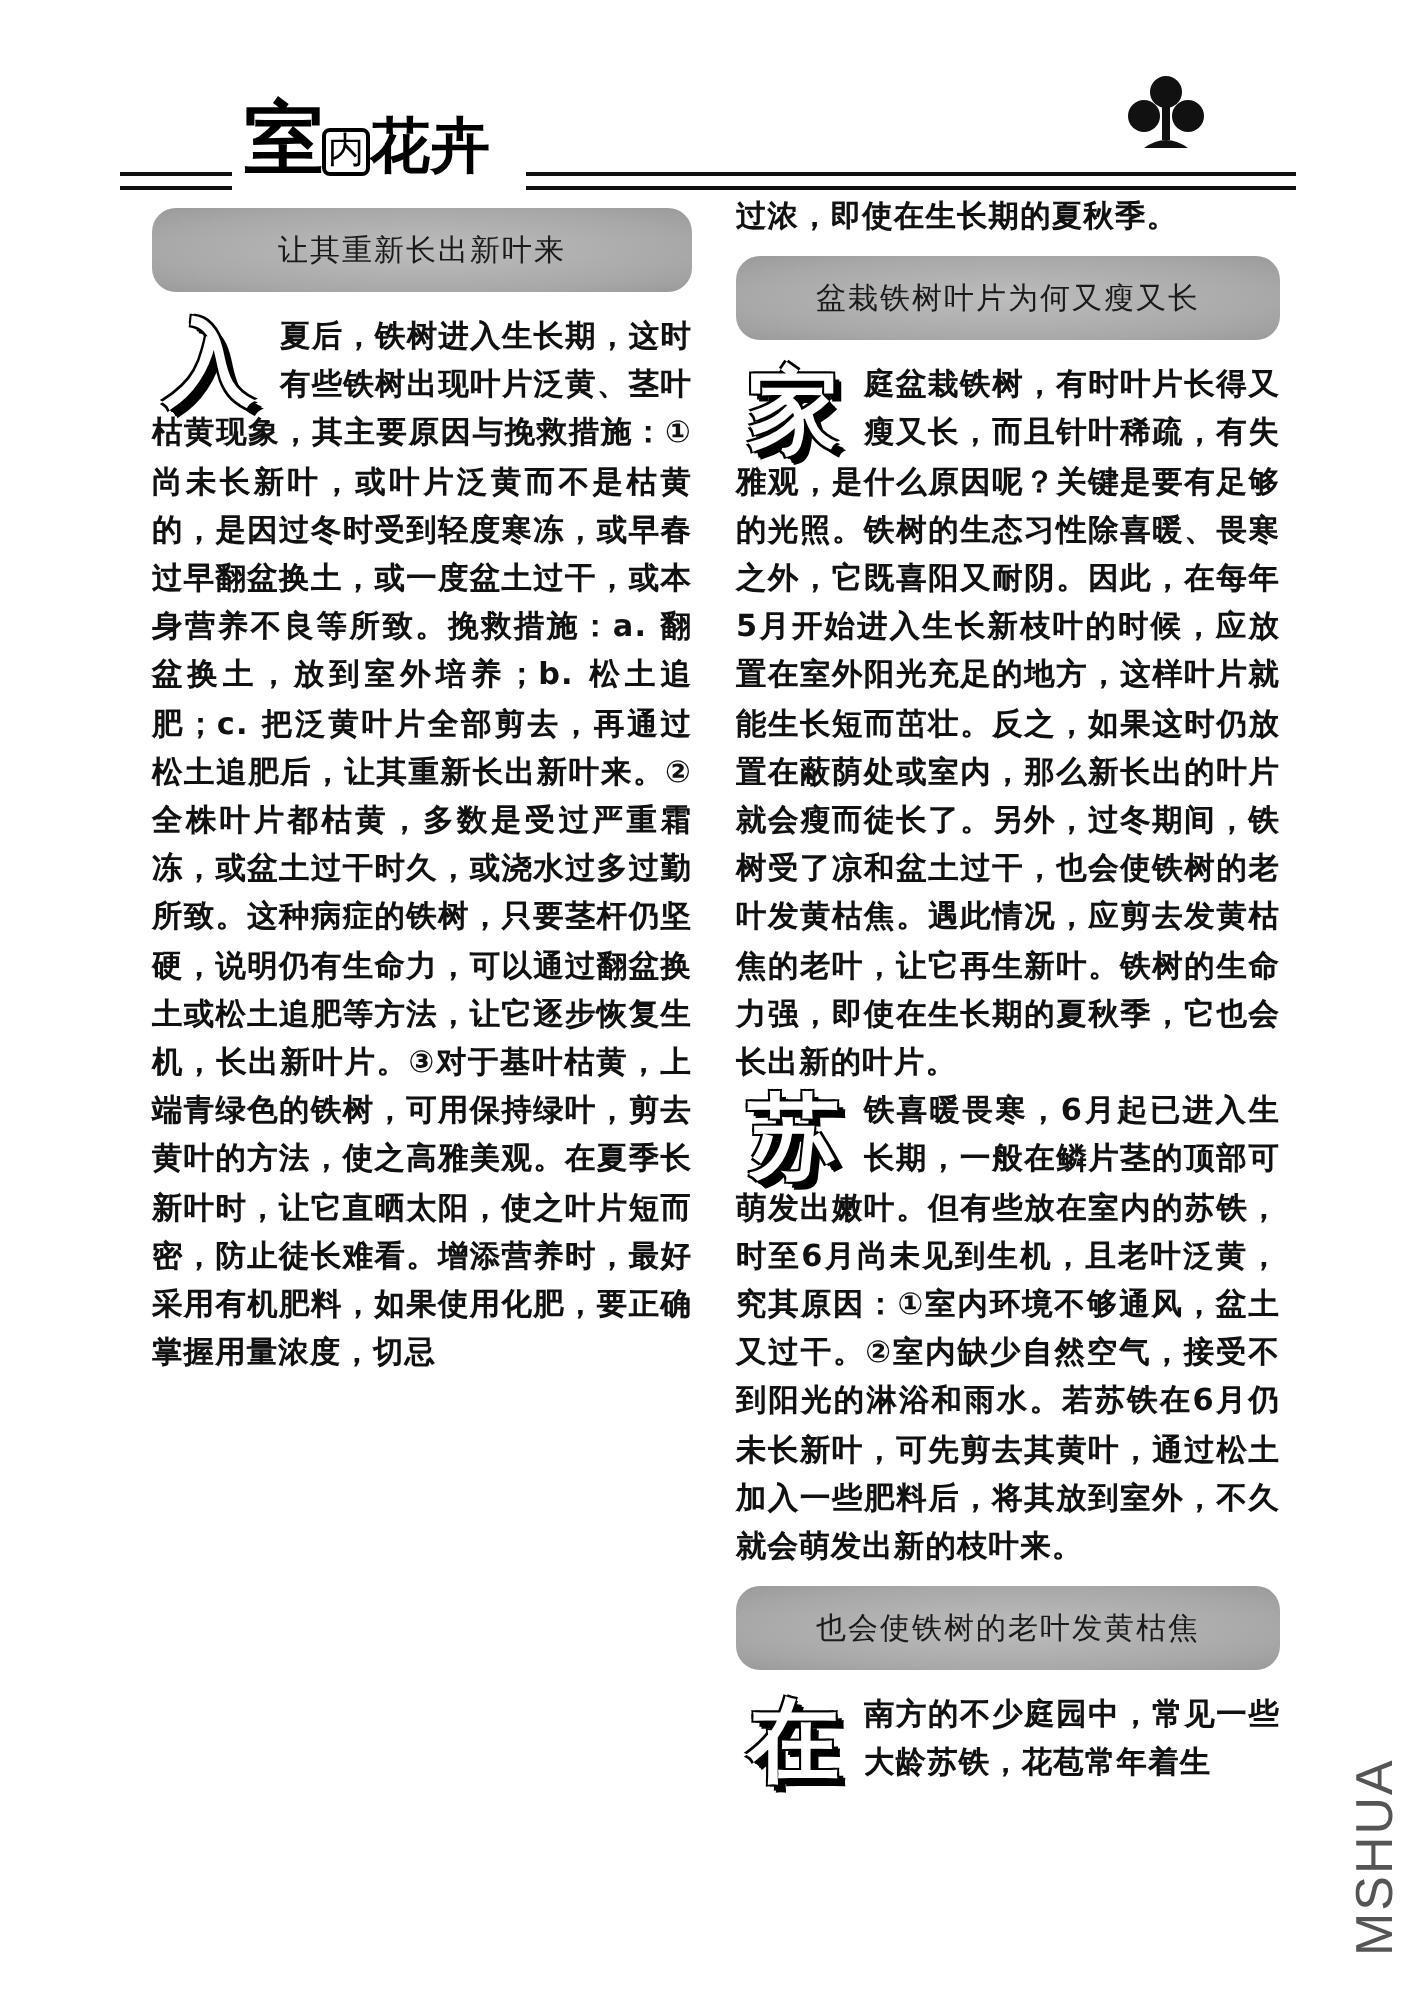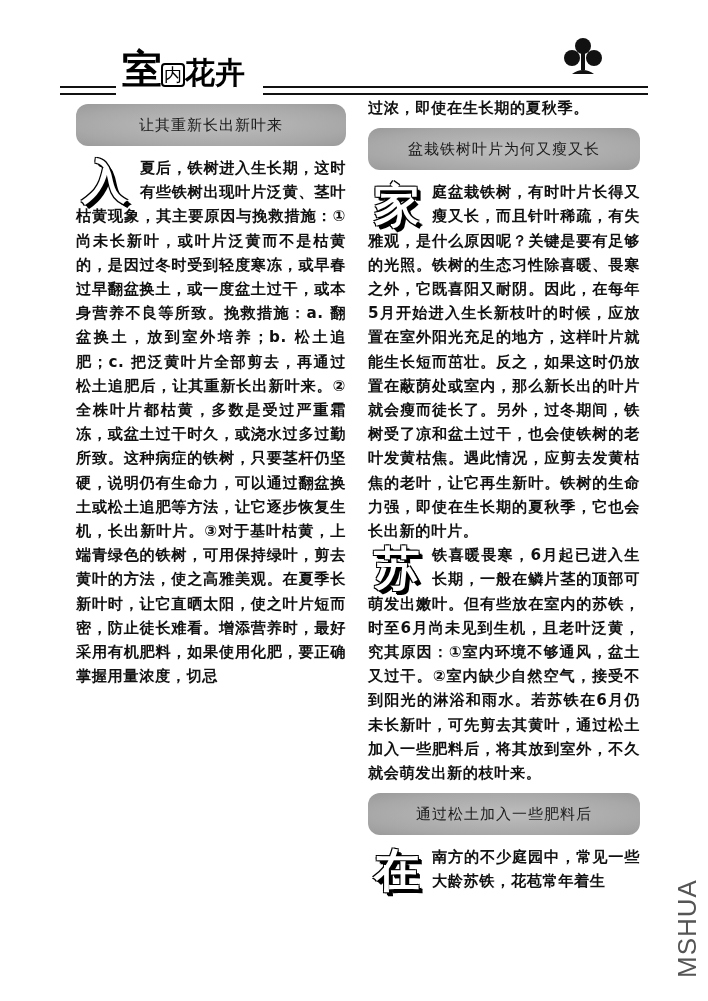--- a/index.html
+++ b/index.html
@@ -106,20 +106,20 @@
   <p>过浓，即使在生长期的夏秋季。</p>
   <div class="section-head">盆栽铁树叶片为何又瘦又长</div>
   <div class="dropcap-para">
     <span class="dropcap">家</span>
     <span>庭盆栽铁树，有时叶片长得又瘦又长，而且针叶稀疏，有失雅观，是什么原因呢？关键是要有足够的光照。铁树的生态习性除喜暖、畏寒之外，它既喜阳又耐阴。因此，在每年5月开始进入生长新枝叶的时候，应放置在室外阳光充足的地方，这样叶片就能生长短而茁壮。反之，如果这时仍放置在蔽荫处或室内，那么新长出的叶片就会瘦而徒长了。另外，过冬期间，铁树受了凉和盆土过干，也会使铁树的老叶发黄枯焦。遇此情况，应剪去发黄枯焦的老叶，让它再生新叶。铁树的生命力强，即使在生长期的夏秋季，它也会长出新的叶片。</span>
   </div>
   <div class="dropcap-para">
     <span class="dropcap">苏</span>
     <span>铁喜暖畏寒，6月起已进入生长期，一般在鳞片茎的顶部可萌发出嫩叶。但有些放在室内的苏铁，时至6月尚未见到生机，且老叶泛黄，究其原因：①室内环境不够通风，盆土又过干。②室内缺少自然空气，接受不到阳光的淋浴和雨水。若苏铁在6月仍未长新叶，可先剪去其黄叶，通过松土加入一些肥料后，将其放到室外，不久就会萌发出新的枝叶来。</span>
   </div>
-  <div class="section-head">通过松土加入一些肥料后</div>
+  <div class="section-head">也会使铁树的老叶发黄枯焦</div>
   <div class="dropcap-para">
     <span class="dropcap">在</span>
     <span>南方的不少庭园中，常见一些大龄苏铁，花苞常年着生</span>
   </div>
 </div>
 
 <div class="watermark">MSHUA</div>
 
 </body></html>

